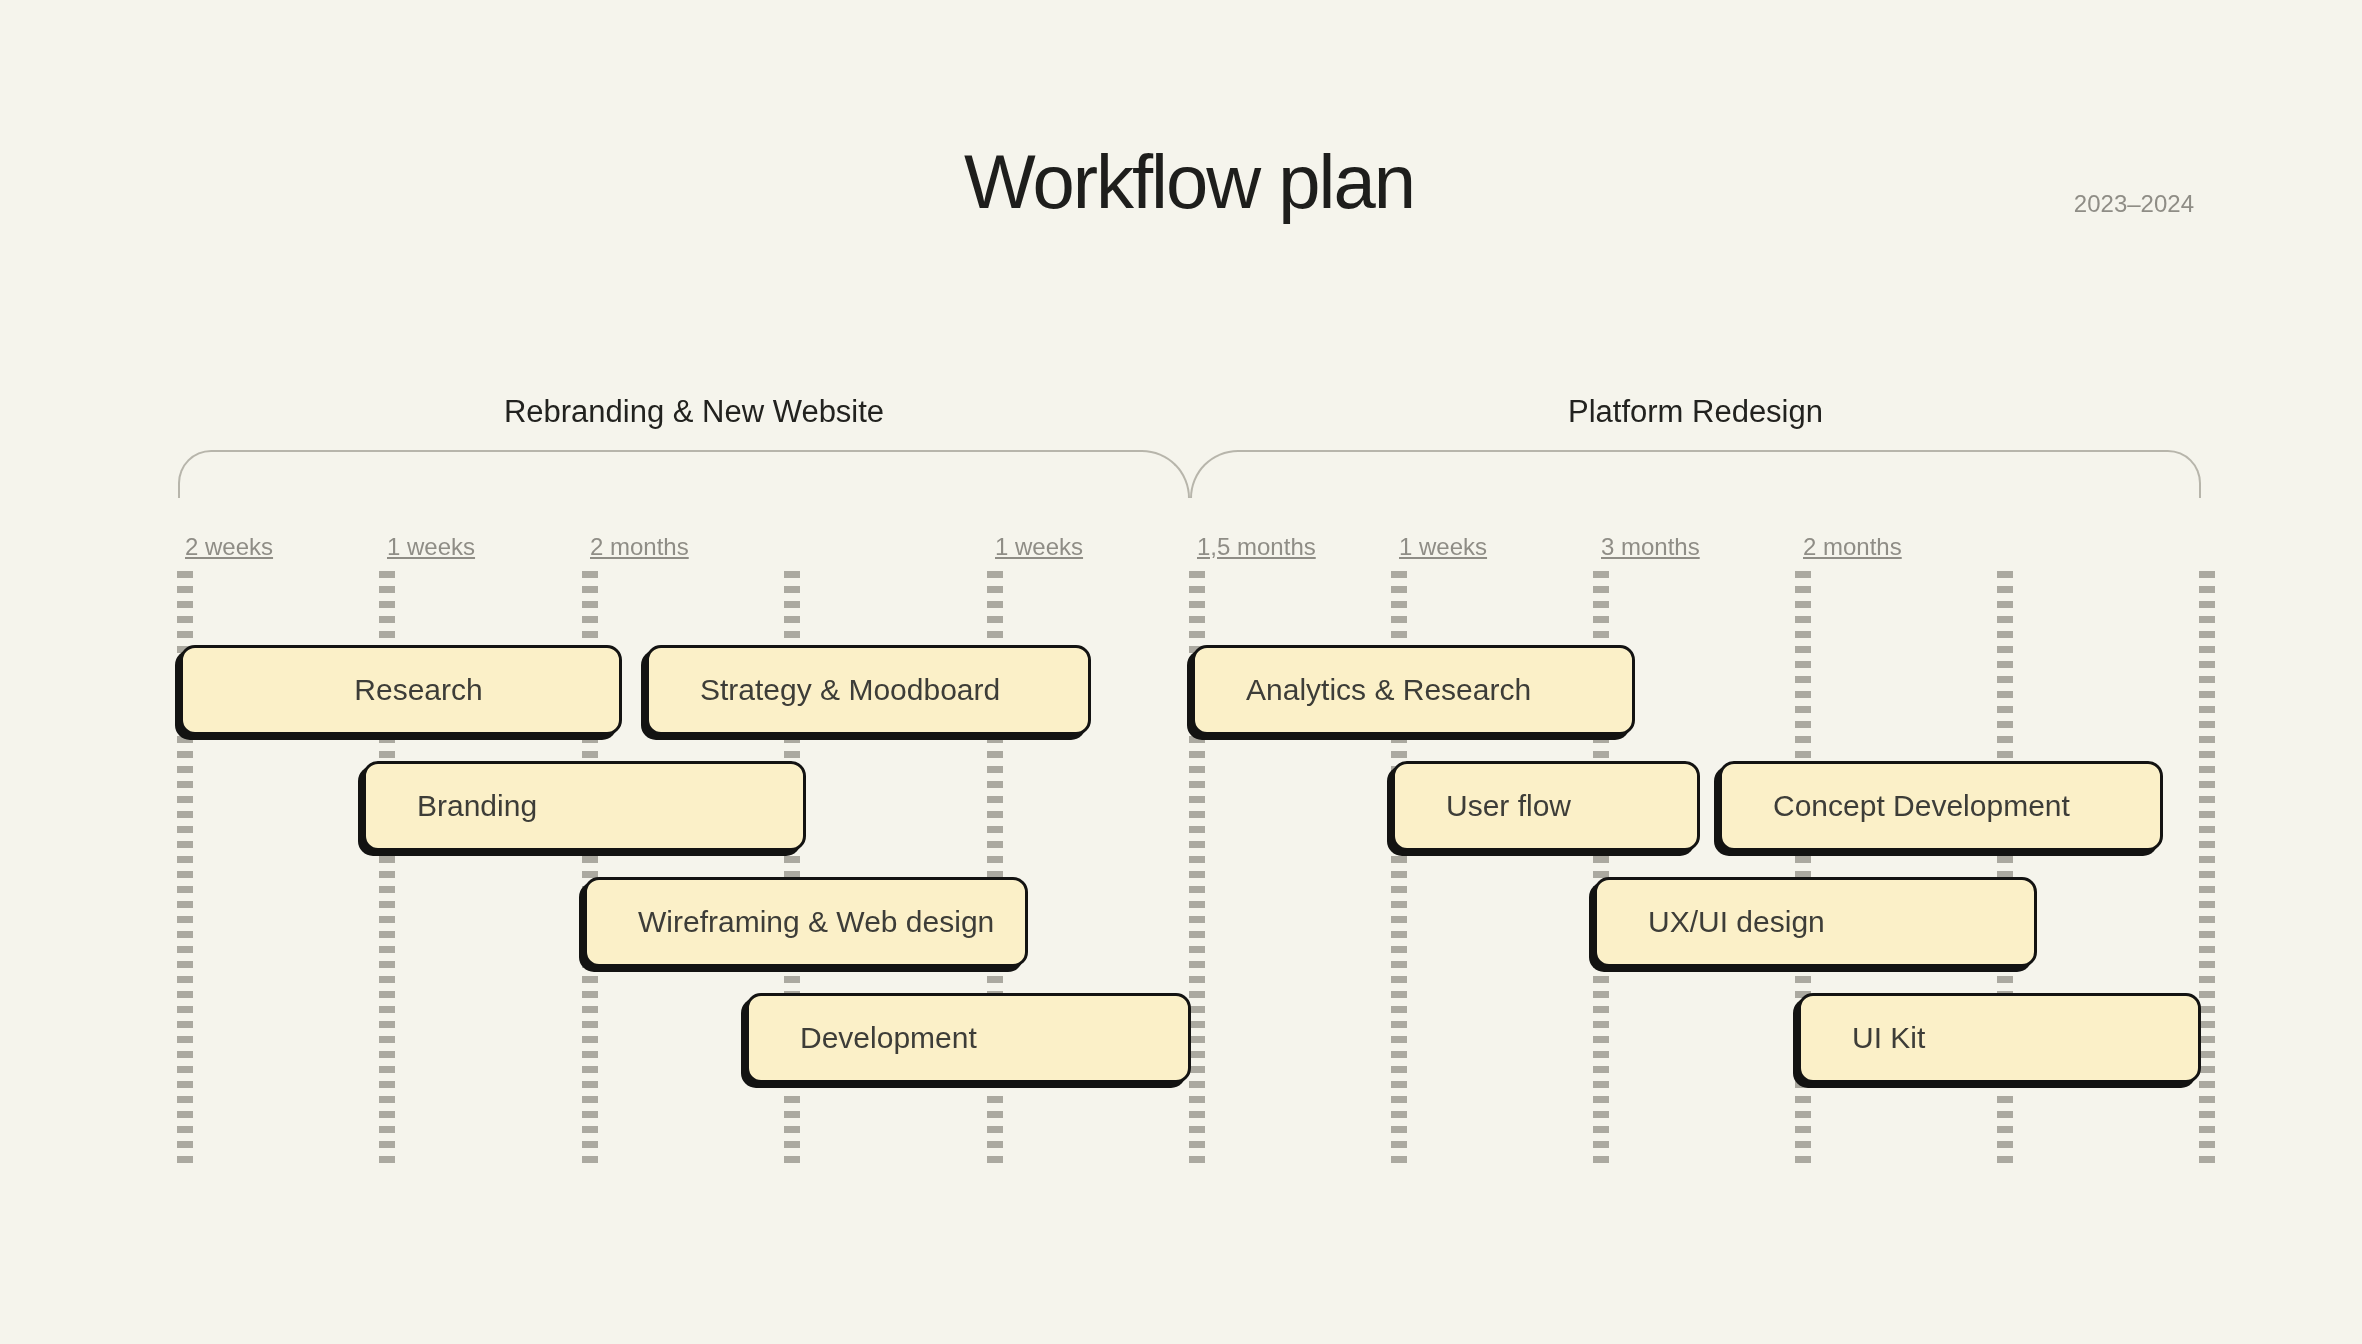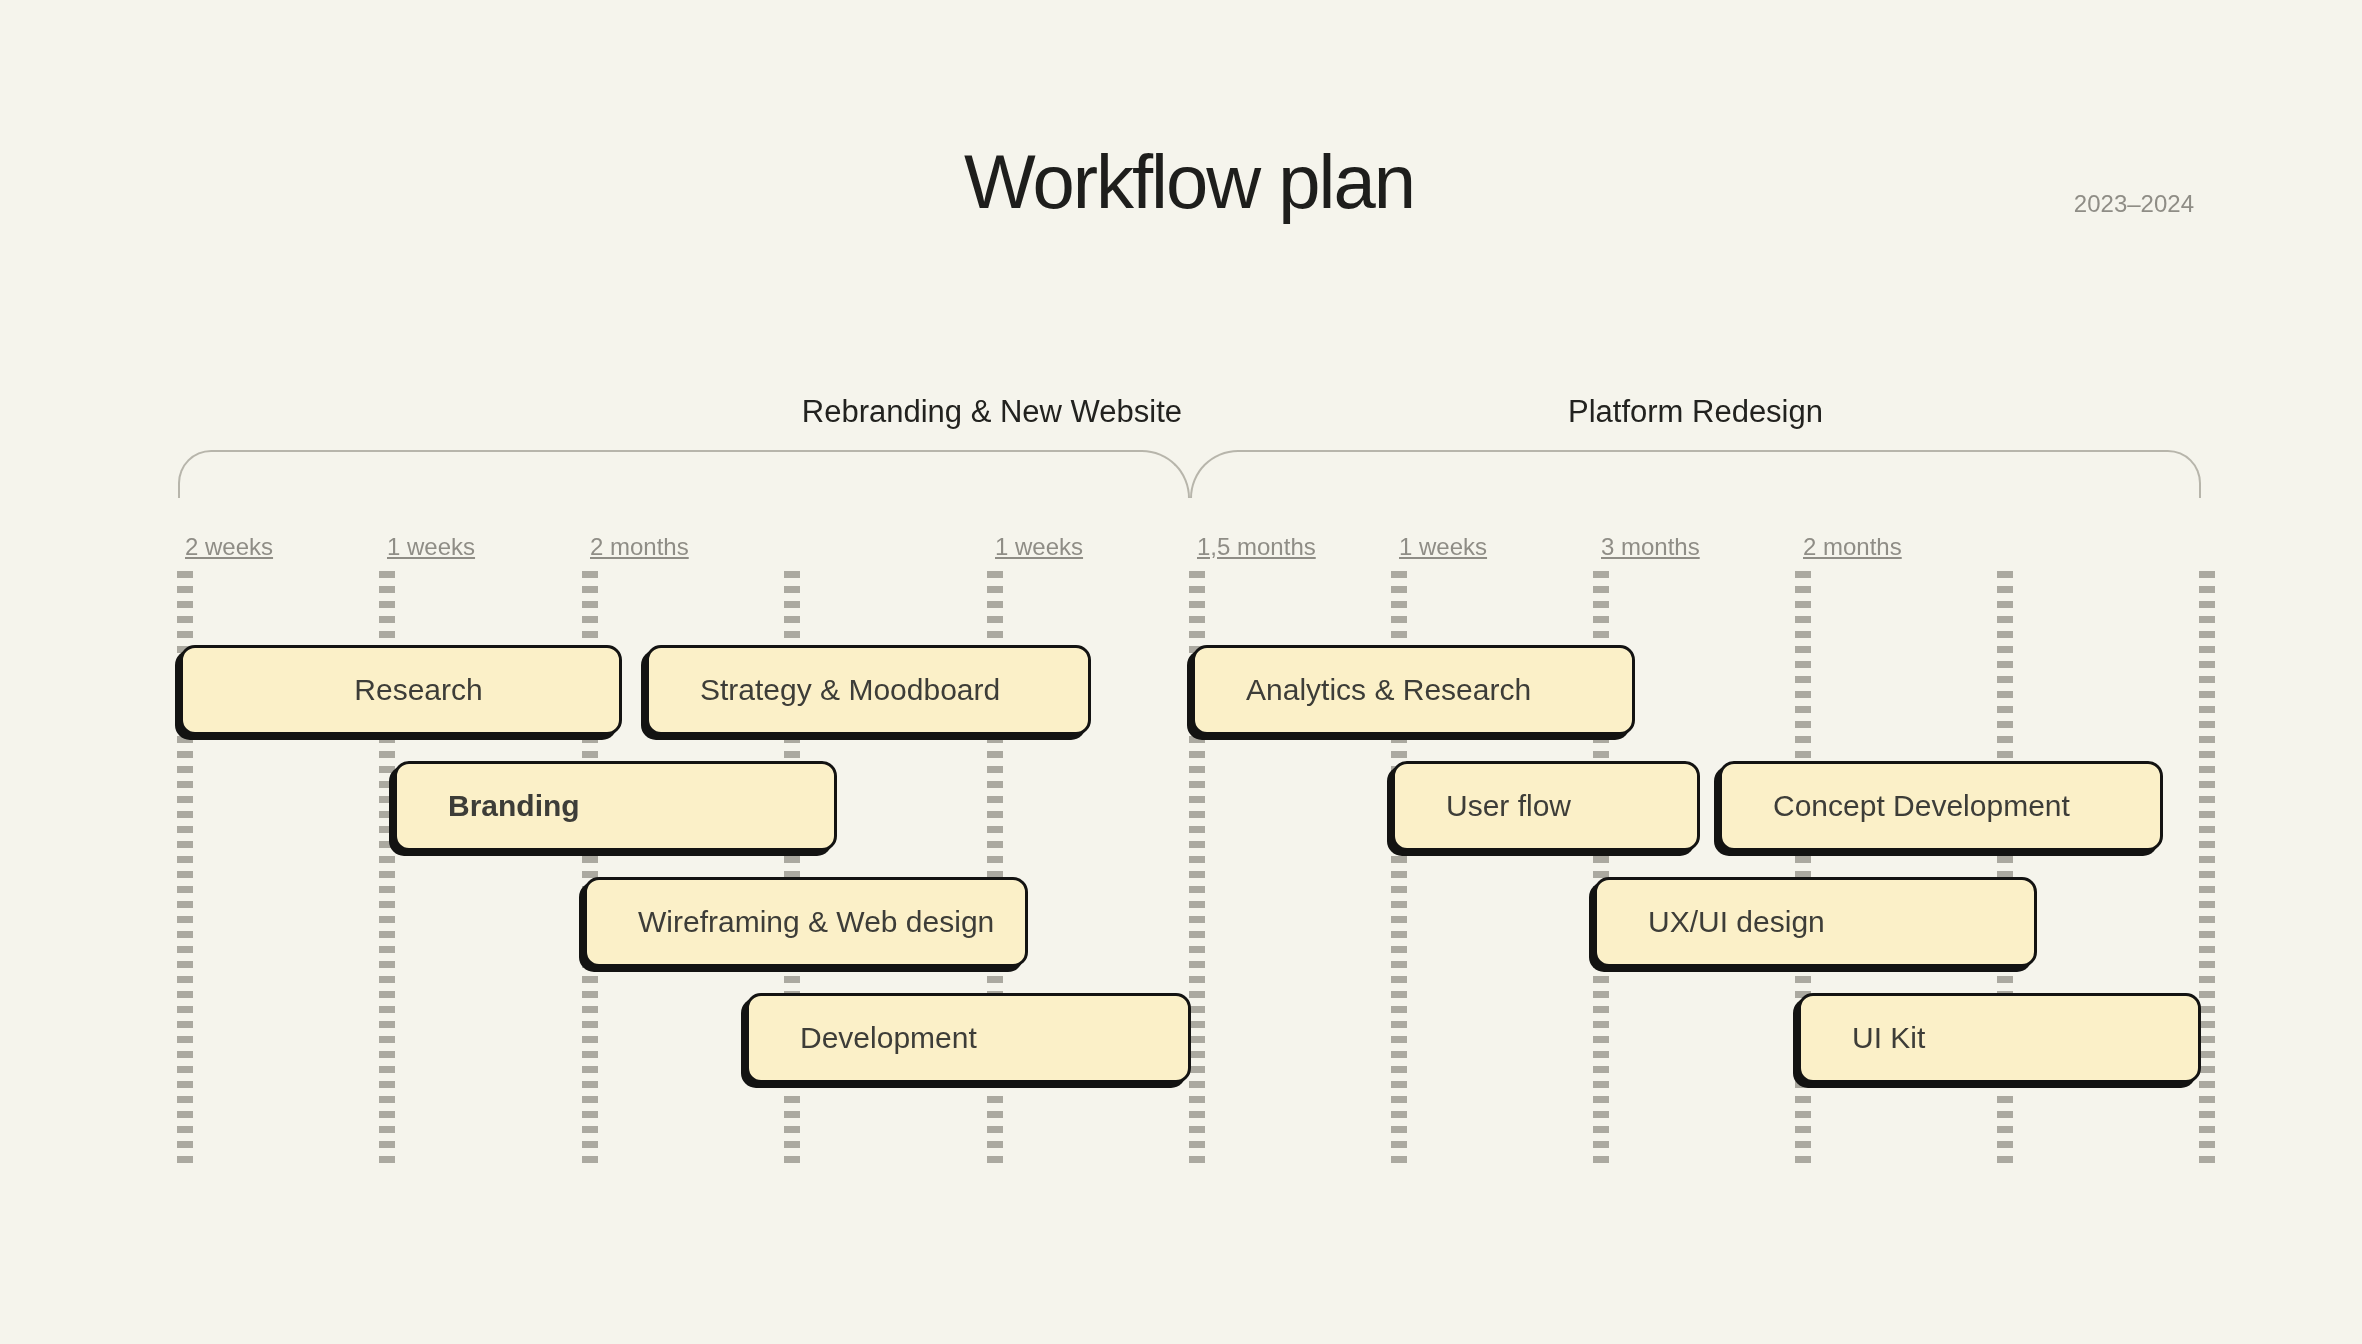--- a/index.html
+++ b/index.html
@@ -32,21 +32,21 @@
     position:absolute;top:174px;right:168px;
     font-size:24px;color:var(--muted_text);letter-spacing:0px;
   }
 
   
   .section-label{
     position:absolute;top:378px;height:40px;
     text-align:center;
     font-size:31px;font-weight:500;color:#22221f;letter-spacing:0px;
   }
-  .section-label.s0{left:170px;width:1012px;text-align:right;}
+  .section-label.s0{left:180px;width:1012px;}
   .section-label.s1{left:1182px;width:1011px;}
 
   
   .bracket{
     position:absolute;top:442px;height:48px;
     border:2px solid var(--bracket_line);
     border-bottom:none;
     background:transparent;
   }
   .bracket.b0{left:170px;width:1012px;border-radius:40px 58px 0 0;}
@@ -82,21 +82,21 @@
     display:flex;align-items:center;
     padding-left:43px;
     font-size:30px;color:#3d3d38;letter-spacing:0px;
     white-space:nowrap;
   }
   .row1{top:637px;} .row2{top:753px;} .row3{top:869px;} .row4{top:985px;}
 
   .bar-research    {left:172px;  width:442px;justify-content:center;}
   .bar-strategy    {left:638px;  width:445px;}
   .bar-analytics   {left:1184px; width:443px;}
-  .bar-branding    {left:386px;  width:443px;font-weight:bold;}
+  .bar-branding    {left:355px;  width:443px;}
   .bar-userflow    {left:1384px; width:308px;}
   .bar-concept     {left:1711px; width:444px;}
   .bar-wireframing {left:576px;  width:444px;}
   .bar-uxui        {left:1586px; width:443px;}
   .bar-development {left:738px;  width:445px;}
   .bar-uikit       {left:1790px; width:403px;}
 </style>
 </head>
 <body>
 

